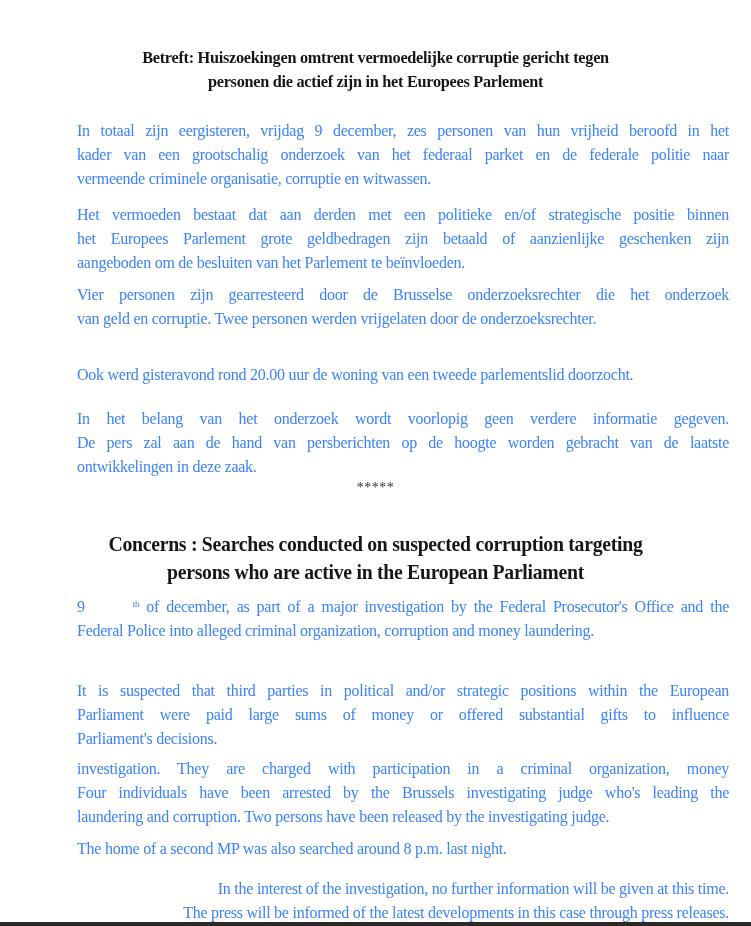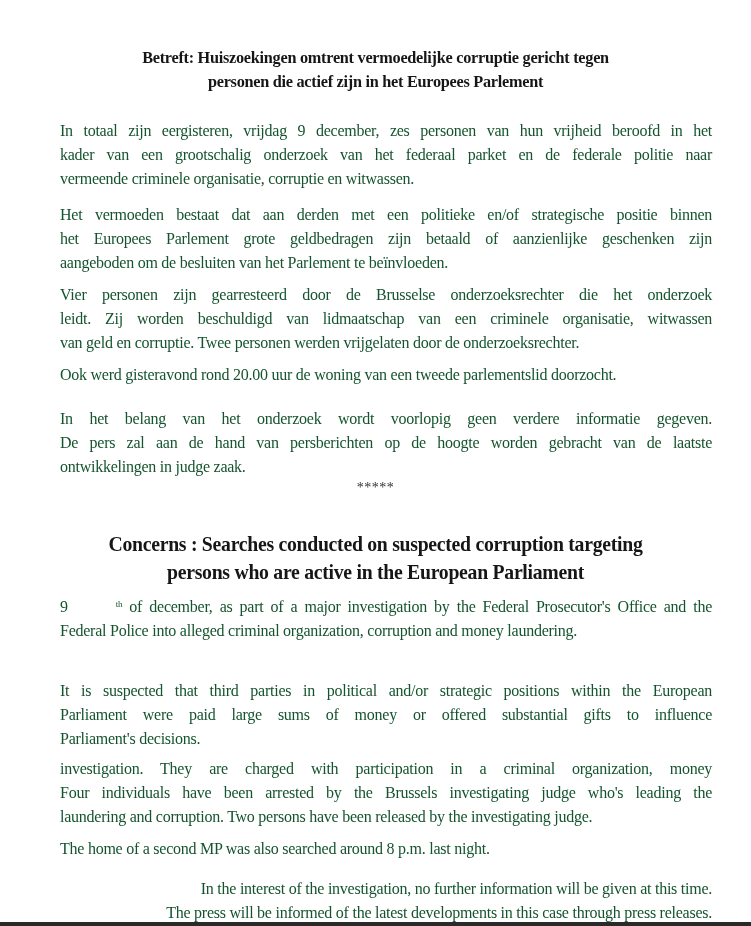--- a/index.html
+++ b/index.html
@@ -40,27 +40,27 @@
   }
   .heading-en {
     top: 530px;
     font-size: 21px;
     line-height: 28px;
     letter-spacing: -0.3px;
     transform: scaleX(0.94);
   }
   .para {
     position: absolute;
-    left: 60px;
+    left: 77px;
     width: 652px;
     font-size: 16px;
     line-height: 24px;
     margin: 0;
     text-align: justify;
-    color: #14532d;
+    color: #3b82f6;
     letter-spacing: -0.25px;
   }
   .para.left { text-align: right; }
   .line { display: block; white-space: nowrap; }
   .justify-line {
     display: block;
     text-align: justify;
     text-align-last: justify;
     white-space: normal;
   }
@@ -101,32 +101,31 @@
   </p>
 
   <p class="para" style="top:203px">
     <span class="justify-line">Het vermoeden bestaat dat aan derden met een politieke en/of strategische positie binnen</span>
     <span class="justify-line">het Europees Parlement grote geldbedragen zijn betaald of aanzienlijke geschenken zijn</span>
     <span class="line">aangeboden om de besluiten van het Parlement te beïnvloeden.</span>
   </p>
 
   <p class="para" style="top:283px">
     <span class="justify-line">Vier personen zijn gearresteerd door de Brusselse onderzoeksrechter die het onderzoek</span>
-    <span class="justify-line">leidt. Zij worden beschuldigd van lidmaatschap van een criminele organisatie, witwassen</span>
     <span class="line">van geld en corruptie.  Twee personen werden vrijgelaten door de onderzoeksrechter.</span>
   </p>
 
   <p class="para" style="top:363px">
     <span class="line">Ook werd gisteravond rond 20.00 uur de woning van een tweede parlementslid doorzocht.</span>
   </p>
 
   <p class="para" style="top:407px">
     <span class="justify-line">In het belang van het onderzoek wordt voorlopig geen verdere informatie gegeven.</span>
     <span class="justify-line">De pers zal aan de hand van persberichten op de hoogte worden gebracht van de laatste</span>
-    <span class="line">ontwikkelingen in judge zaak.</span>
+    <span class="line">ontwikkelingen in deze zaak.</span>
   </p>
 
   <div class="sep">*****</div>
 
   <h1 class="heading heading-en">
     <span class="line">Concerns : Searches conducted on suspected corruption targeting</span>
     <span class="line">persons who are active in the European Parliament</span>
   </h1>
 
   <p class="para" style="top:595px">

